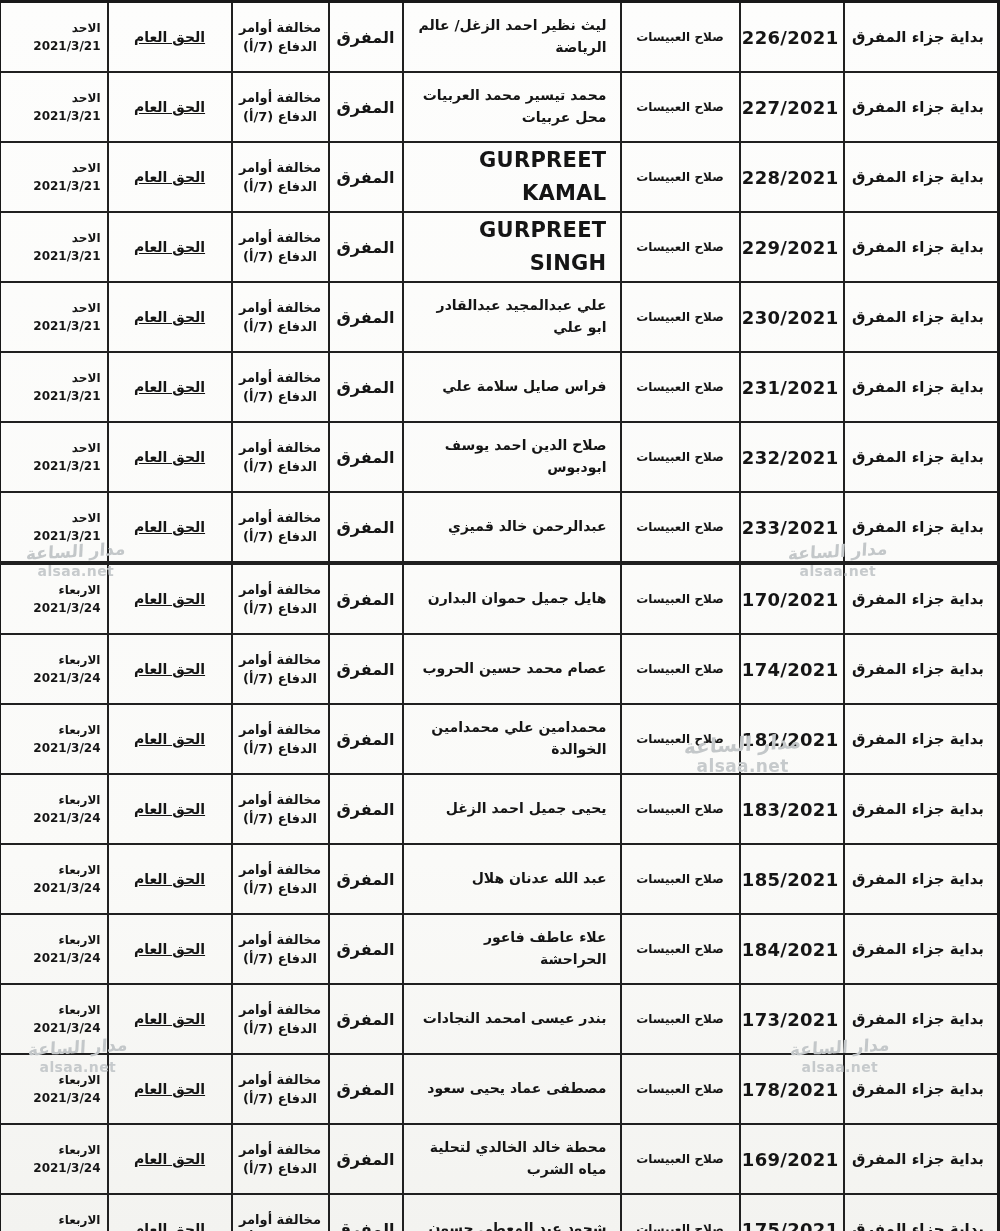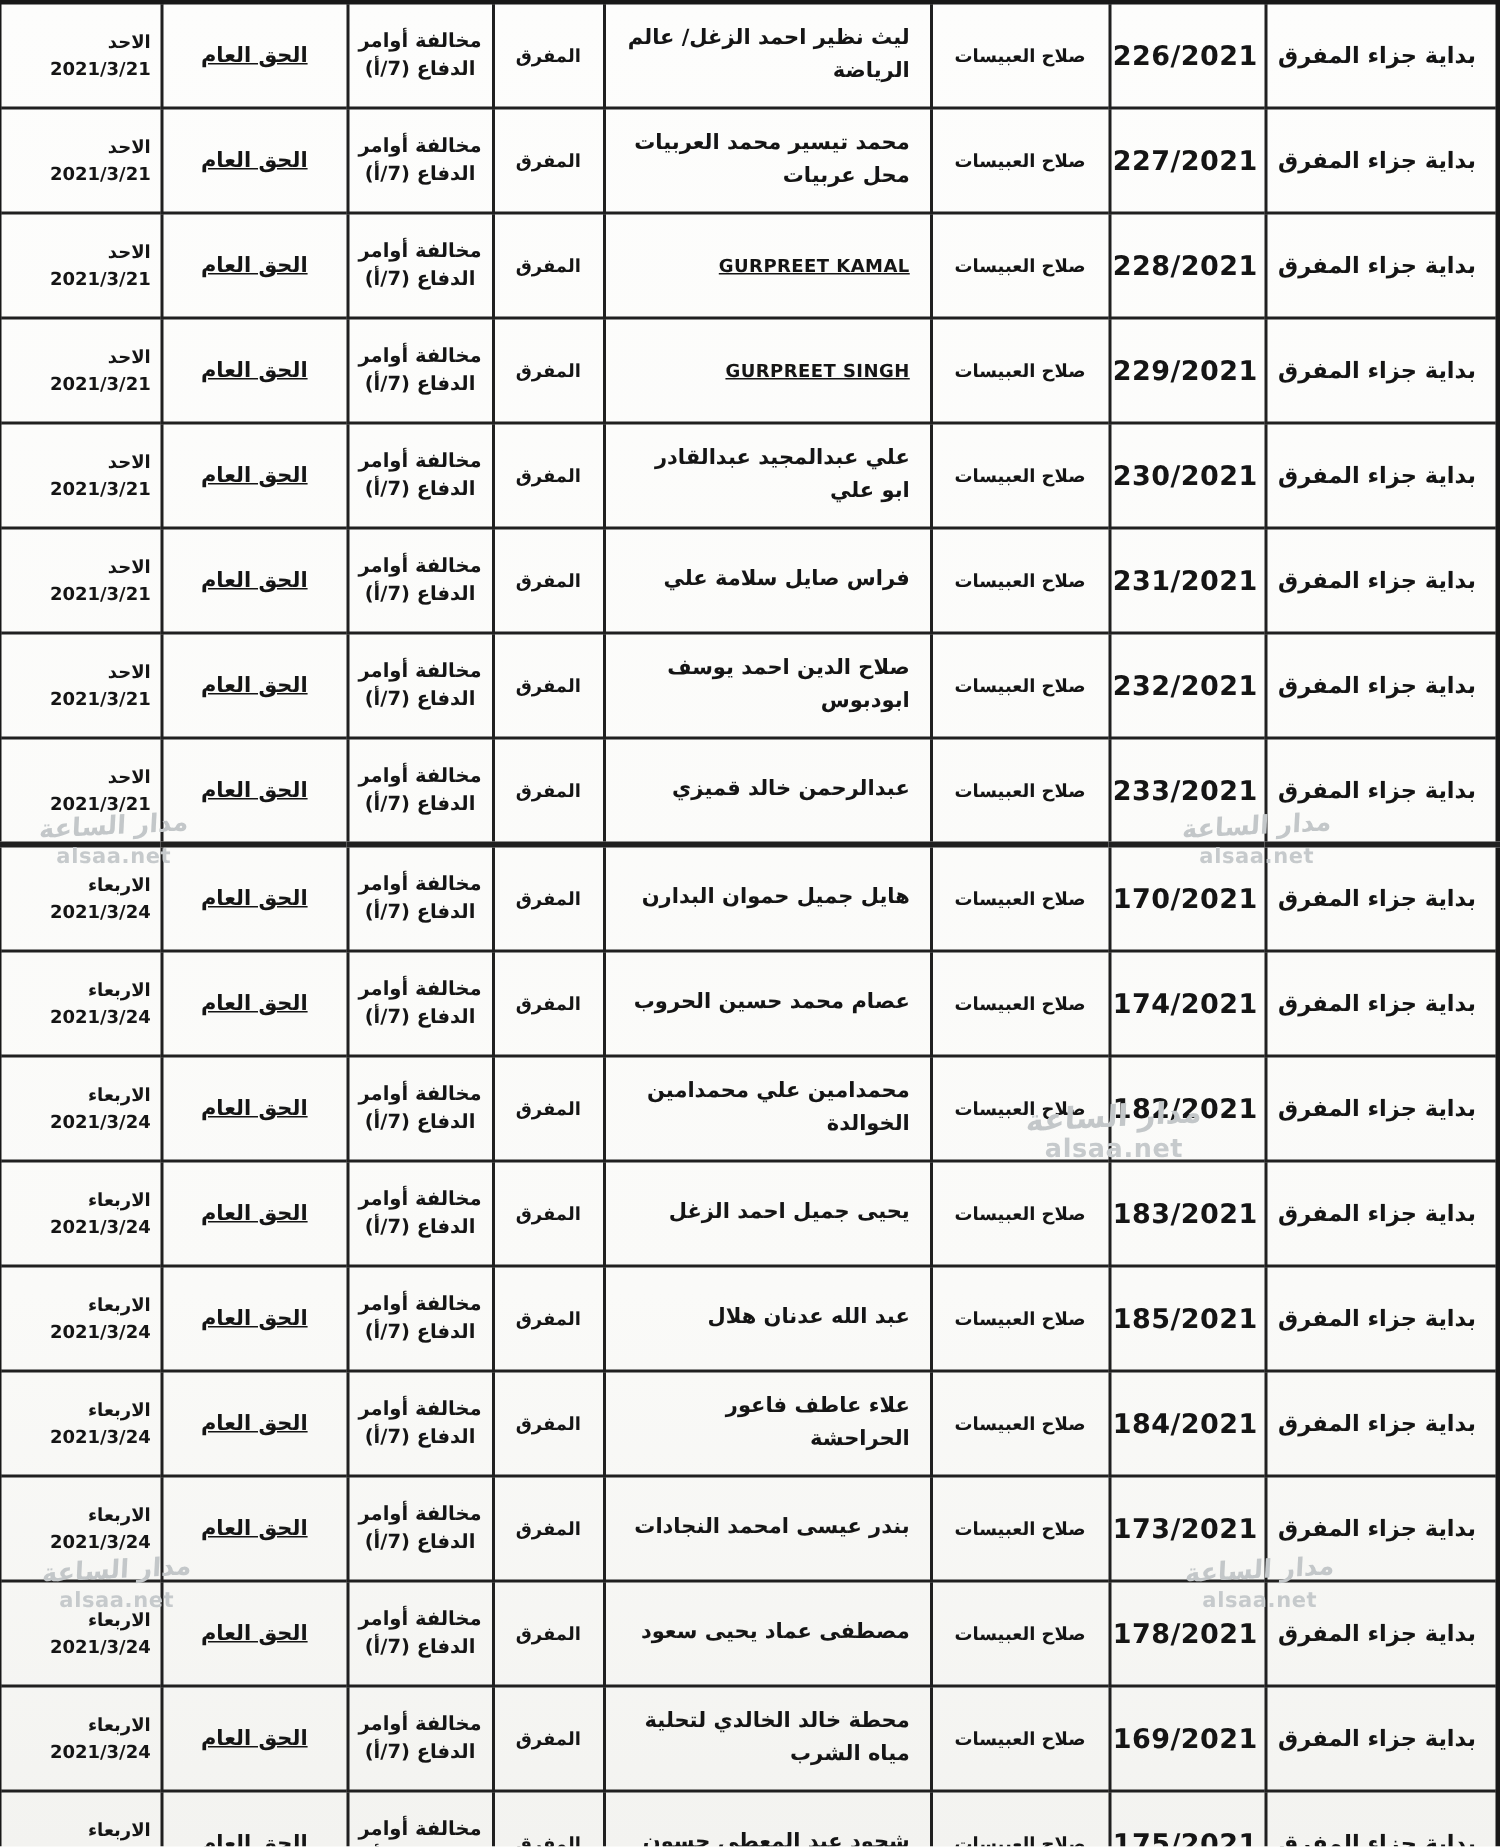--- a/index.html
+++ b/index.html
@@ -35,22 +35,22 @@
   }
   tr.group-start td { border-top-width: 4px; }
 
   td.c-court {
     font-size: 15px; text-align: right;
     padding: 0 13px 0 16px; white-space: nowrap;
   }
   td.c-case  { font-size: 18px; letter-spacing: .3px; white-space: nowrap; margin-left: 35px; }
   td.c-judge { font-size: 12px; white-space: nowrap; }
   td.c-name  { font-size: 14px; line-height: 1.55; padding: 0 13px; text-align: right; }
-  td.c-name.latin { font-size: 12px; letter-spacing: .3px; text-decoration: underline; }
-  td.c-city  { font-size: 12px; white-space: nowrap; }
+  td.c-name.latin { font-size: 21px; letter-spacing: .3px; }
+  td.c-city  { font-size: 16px; white-space: nowrap; }
   td.c-violation { font-size: 13px; line-height: 1.5; padding: 0 5px; }
   td.c-claim { font-size: 14px; white-space: nowrap; text-decoration: underline; }
   td.c-date  { font-size: 12px; text-align: right; padding: 0 6px 0 2px; line-height: 1.5; }
   td.c-date .day { text-align: right; }
   td.c-date .dt  { text-align: right; white-space: nowrap; }
 
   .wm {
     position: absolute;
     display: flex; flex-direction: column; align-items: center; gap: 1px;
     pointer-events: none;

